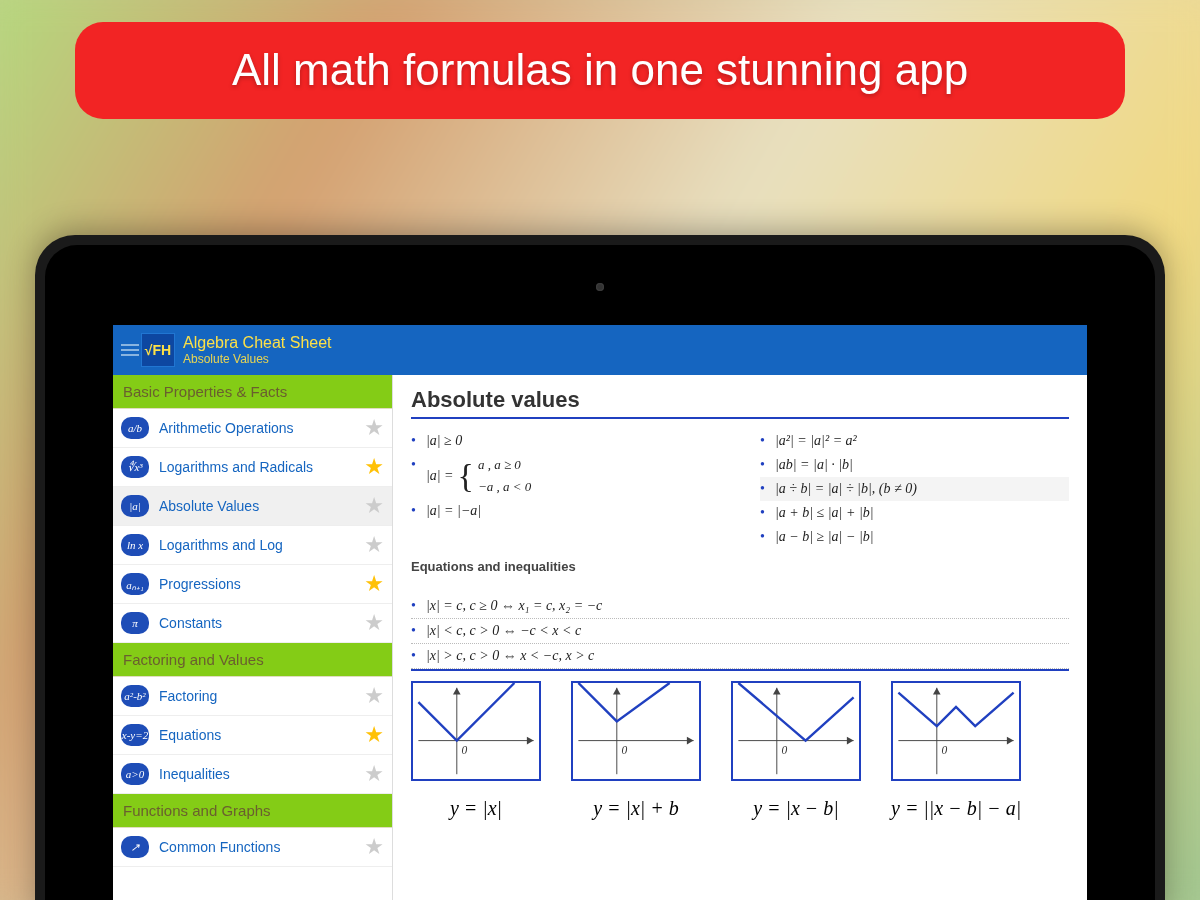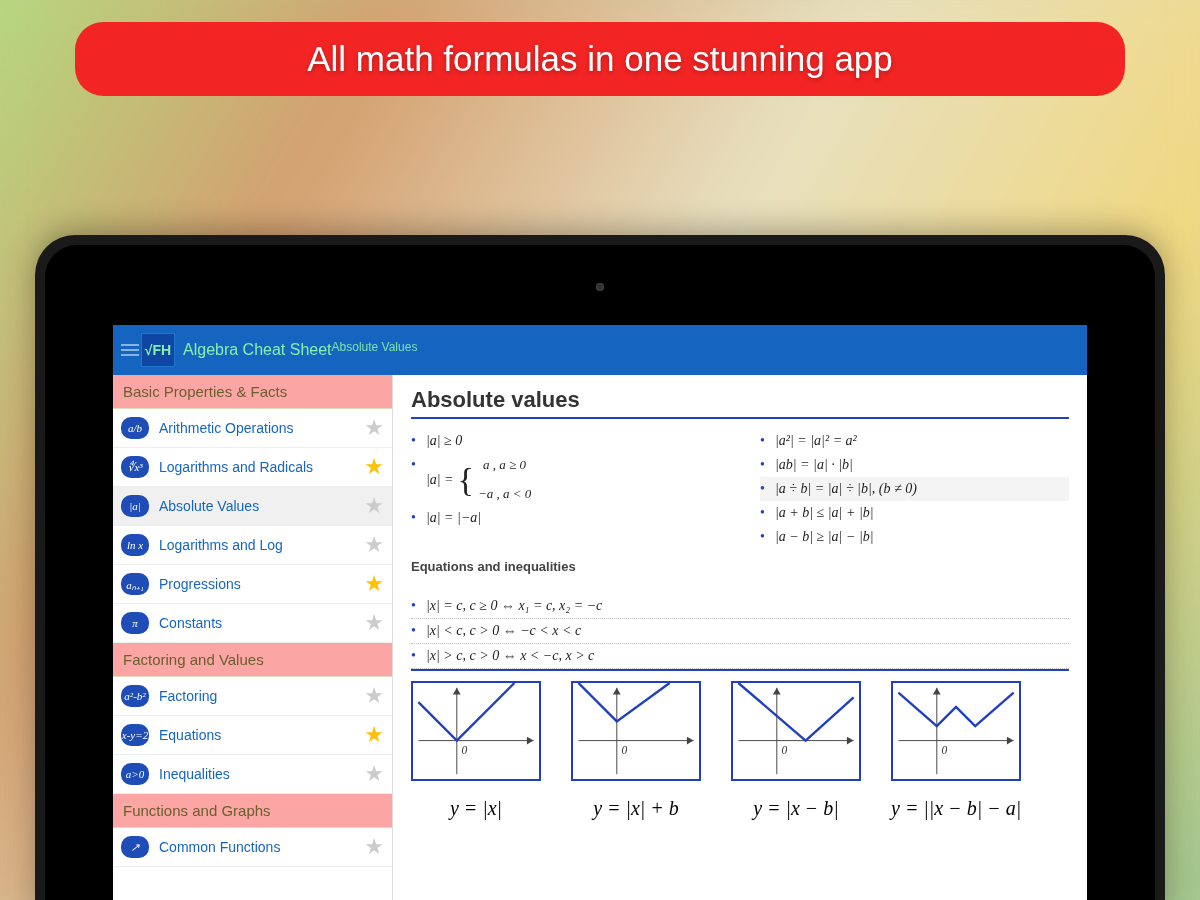--- a/index.html
+++ b/index.html
@@ -14,24 +14,24 @@
   position: absolute; inset: -40px;
   background: linear-gradient(120deg, #b0e080 0%, #d4a070 25%, #e8e0c0 50%, #f0d880 75%, #90c090 100%);
   filter: blur(30px);
   z-index: 0;
 }
 .banner {
   position: absolute;
   top: 22px; left: 75px; right: 75px;
   background: #f22424;
   border-radius: 28px;
-  padding: 16px 40px;
+  padding: 22px 40px;
   text-align: center;
   color: #fff;
-  font-size: 35px;
+  font-size: 44px;
   font-weight: 500;
   line-height: 1.2;
   z-index: 2;
   text-shadow: 0 2px 4px rgba(0,0,0,0.25);
 }
 .tablet {
   position: absolute;
   top: 235px; left: 35px; right: 35px; bottom: -20px;
   background: #1a1a1a;
   border-radius: 40px 40px 0 0;
@@ -54,46 +54,46 @@
 .screen {
   position: absolute;
   top: 80px; left: 68px; right: 68px; bottom: 0;
   background: #fff;
   display: flex;
   flex-direction: column;
   overflow: hidden;
 }
 .app-header {
   background: #1565c0;
-  color: #86efac;
+  color: #fde047;
   display: flex;
   align-items: center;
   padding: 6px 8px;
   height: 50px;
 }
 .menu-icon {
   width: 18px; display: flex; flex-direction: column; gap: 3px;
   margin-right: 2px;
 }
 .menu-icon span { height: 2px; background: #88b4e0; display: block; }
 .app-logo {
   width: 34px; height: 34px;
   background: #0d47a1;
   display: flex; align-items: center; justify-content: center;
   font-size: 14px; font-weight: bold;
   margin-right: 8px;
   border: 1px solid #2176d2;
 }
-.app-titles { display: flex; flex-direction: row; line-height: 1.2; }
+.app-titles { display: flex; flex-direction: column; line-height: 1.2; }
 .app-title { font-size: 16px; }
 .app-subtitle { font-size: 12px; opacity: 0.9; }
 .app-body { flex: 1; display: flex; overflow: hidden; }
 .sidebar { width: 280px; background: #fff; border-right: 1px solid #ddd; overflow-y: hidden; }
 .section-header {
-  background: #fca5a5;
+  background: #84cc16;
   color: #6a5f2f;
   font-size: 15px;
   padding: 8px 10px;
   border-bottom: 1px solid #e0dcc0;
 }
 .nav-item {
   display: flex; align-items: center;
   padding: 6px 8px;
   border-bottom: 1px solid #eee;
   cursor: pointer;
@@ -162,21 +162,21 @@
 }
 .graph-caption {
   font-size: 20px; font-style: italic;
   margin-top: 12px;
   font-family: "Times New Roman", serif;
 }
 .piecewise {
   display: inline-flex; align-items: center;
 }
 .brace { font-size: 34px; margin: 0 4px; font-style: normal; }
-.piecewise-rows { display: flex; flex-direction: column; gap: 13px; font-size: 13px; align-items: center; }
+.piecewise-rows { display: flex; flex-direction: column; gap: 6px; font-size: 13px; }
 </style>
 </head>
 <body>
 
 <div class="bg-blur"></div>
 
 <div class="banner">
   <span>All math formulas in one stunning app</span>
 </div>
 

